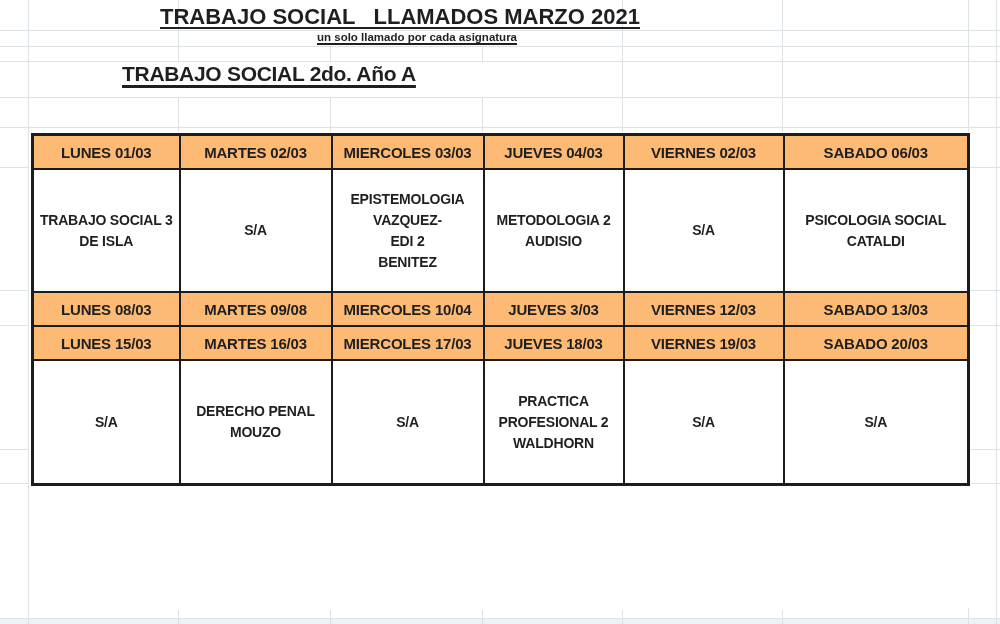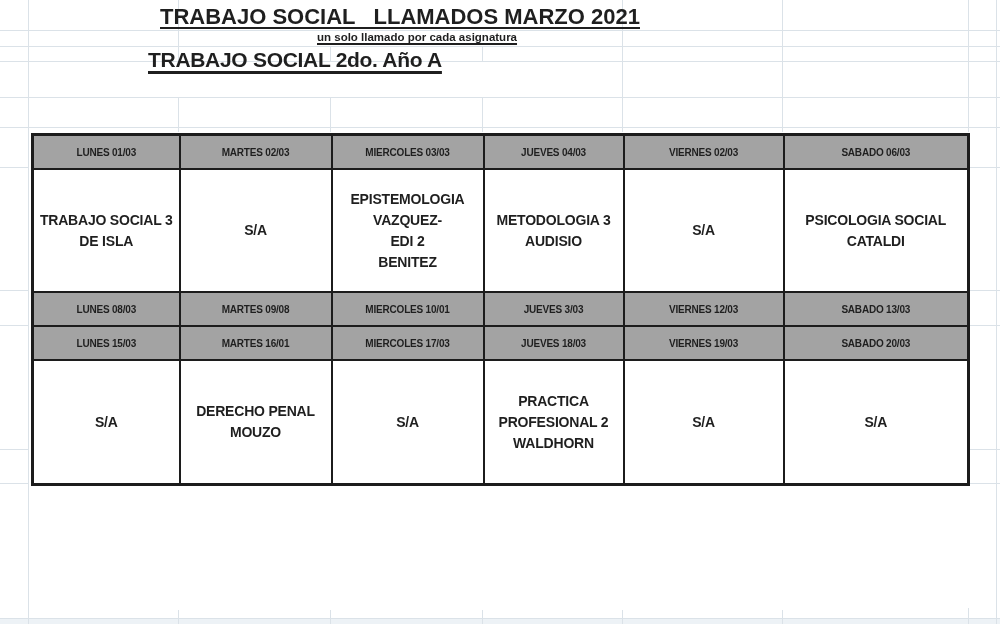--- a/index.html
+++ b/index.html
@@ -19,38 +19,38 @@
     position:absolute;left:160px;top:4px;width:440px;text-align:right;
     font-size:22px;font-weight:bold;white-space:pre;
     text-decoration:underline;text-decoration-thickness:2px;text-underline-offset:3px;
   }
   .subtitle{
     position:absolute;left:317px;top:31px;width:200px;text-align:center;
     font-size:11.5px;font-weight:bold;white-space:pre;
     text-decoration:underline;text-decoration-thickness:1.5px;text-underline-offset:2px;
   }
   .section-heading{
-    position:absolute;left:122px;top:48px;
+    position:absolute;left:122px;top:62px;
     font-size:21px;font-weight:bold;white-space:pre;letter-spacing:-0.3px;
-    text-decoration:underline;text-decoration-thickness:2.5px;text-underline-offset:4px;margin-left:26px;
+    text-decoration:underline;text-decoration-thickness:2.5px;text-underline-offset:4px;
   }
   
   table.sched{
     position:absolute;left:31px;top:133px;
     width:936px;border-collapse:collapse;table-layout:fixed;
     border:3px solid #1c1c1c;
   }
   table.sched td{
     border:2px solid #1c1c1c;
     text-align:center;vertical-align:middle;
     font-weight:bold;overflow:hidden;
   }
   tr.hdr td{
-    background:#a3a3a3;
-    height:30px;font-size:10px;letter-spacing:-0.2px;
+    background:#fdba74;
+    height:30px;font-size:15px;letter-spacing:-0.2px;
   }
   tr.body td{
     background:#ffffff;
     font-size:14px;line-height:21px;letter-spacing:-0.2px;
     white-space:pre-line;
   }
   tr.body.r1 td{height:119px;margin-left:11px;}
   tr.body.r2 td{height:120px;}
   tr.body.r3 td{height:120px;}
 </style>
@@ -121,37 +121,37 @@
       <td>SABADO 06/03</td>
     </tr>
     <tr class="body r1">
       <td>TRABAJO SOCIAL 3
 DE ISLA</td>
       <td>S/A</td>
       <td>EPISTEMOLOGIA
 VAZQUEZ-
 EDI 2
 BENITEZ</td>
-      <td>METODOLOGIA 3
+      <td>METODOLOGIA 2
 AUDISIO</td>
       <td>S/A</td>
       <td>PSICOLOGIA SOCIAL
 CATALDI</td>
     </tr>
     <tr class="hdr">
       <td>LUNES 08/03</td>
       <td>MARTES 09/08</td>
-      <td>MIERCOLES 10/01</td>
+      <td>MIERCOLES 10/04</td>
       <td>JUEVES 3/03</td>
       <td>VIERNES 12/03</td>
       <td>SABADO 13/03</td>
     </tr>
     <tr class="hdr">
       <td>LUNES 15/03</td>
-      <td>MARTES 16/01</td>
+      <td>MARTES 16/03</td>
       <td>MIERCOLES 17/03</td>
       <td>JUEVES 18/03</td>
       <td>VIERNES 19/03</td>
       <td>SABADO 20/03</td>
     </tr>
     <tr class="body r3">
       <td>S/A</td>
       <td>DERECHO PENAL
 MOUZO</td>
       <td>S/A</td>

